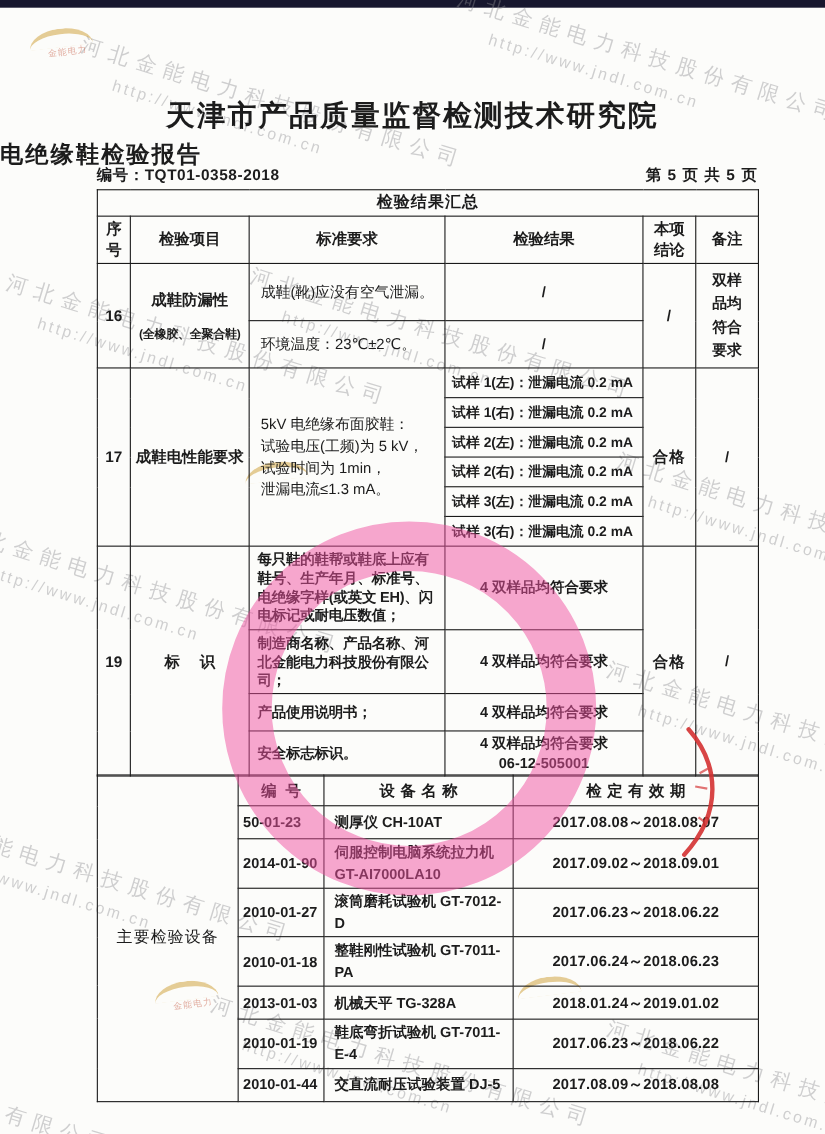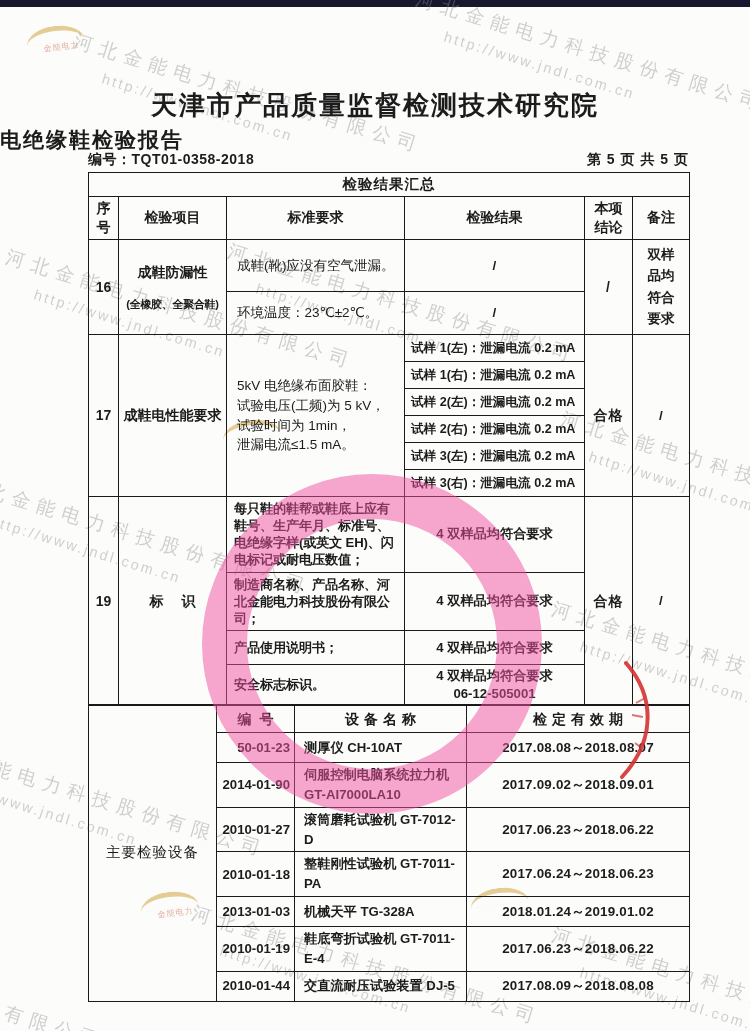--- a/index.html
+++ b/index.html
@@ -52,21 +52,21 @@
   .req18{line-height:1.3;padding:3px 4px 3px 7px;font-weight:bold;font-size:13.2px;letter-spacing:-.2px;}
   .res-slash{text-align:center;font-weight:bold;}
   .res-trial{font-size:12.6px;font-weight:bold;white-space:nowrap;padding:2px 2px 2px 6px;}
   .res-ok{text-align:center;font-weight:bold;font-size:13.2px;white-space:pre-line;line-height:1.35;}
   .concl{text-align:center;font-weight:bold;font-size:14px;letter-spacing:1px;}
   .remark{text-align:center;font-weight:bold;font-size:13.5px;padding:4px 9px;line-height:1.6;}
   .eq-label{text-align:center;font-weight:normal;font-size:14.5px;letter-spacing:1px;}
   .eq-head{text-align:center;font-weight:bold;font-size:14px;height:26px;}
   .ls8{letter-spacing:8px;text-indent:8px;margin-top:26px;}
   .ls5{letter-spacing:5px;text-indent:5px;}
-  .eq-no{text-align:right;font-weight:bold;font-size:13.2px;}
+  .eq-no{text-align:left;font-weight:bold;font-size:13.2px;}
   .eq-name{font-weight:bold;font-size:13.2px;padding-left:9px;white-space:pre-line;line-height:1.5;}
   .eq-date{text-align:center;font-weight:bold;font-size:13.4px;letter-spacing:.2px;}
 
   .date-line{position:absolute;left:88px;top:910px;width:578px;text-align:right;
       font-size:14.5px;font-weight:bold;z-index:2;letter-spacing:.5px;}
 
   
   .stamp-layer{position:absolute;inset:0;z-index:3;pointer-events:none;}
   .tqt-ring{position:absolute;left:202px;top:474px;width:340px;height:340px;
       border:45px solid var(--stamp-pink,#f050a0);border-radius:50%;
@@ -194,21 +194,21 @@
         <td class="req">环境温度：23℃±2℃。</td>
         <td class="res-slash">/</td>
       </tr>
 
       <tr style="height:27px">
         <td class="num" rowspan="6">17</td>
         <td class="item-cell" rowspan="6">成鞋电性能要求</td>
         <td class="req req-pre" rowspan="6">5kV 电绝缘布面胶鞋：
 试验电压(工频)为 5 kV，
 试验时间为 1min，
-泄漏电流≤1.5 mA。</td>
+泄漏电流≤1.3 mA。</td>
         <td class="res-trial">试样 1(左)：泄漏电流 0.2 mA</td>
         <td class="concl" rowspan="6">合格</td>
         <td class="remark" rowspan="6">/</td>
       </tr>
       <tr style="height:27px">
             <td class="res-trial">试样 1(右)：泄漏电流 0.2 mA</td>
           </tr>
       <tr style="height:27px">
             <td class="res-trial">试样 2(左)：泄漏电流 0.2 mA</td>
           </tr>

